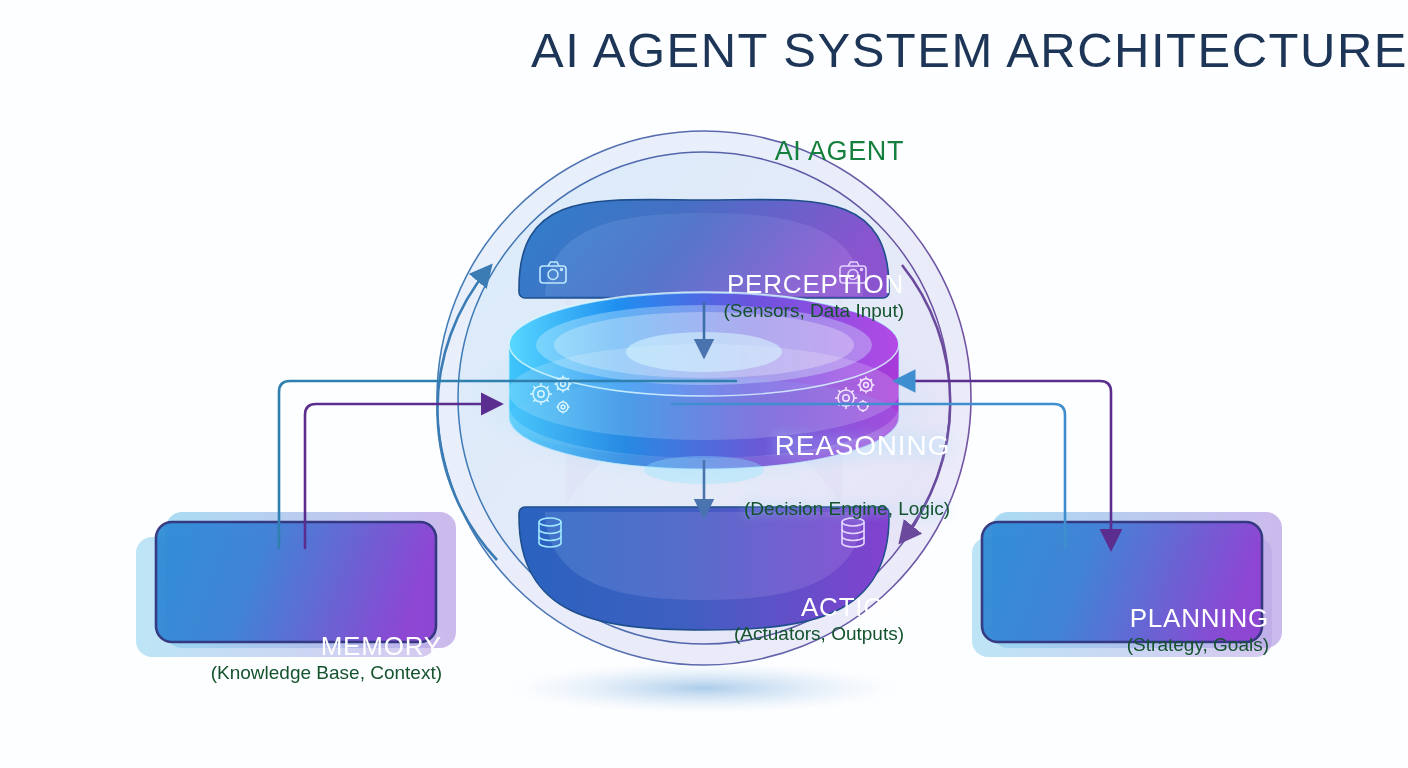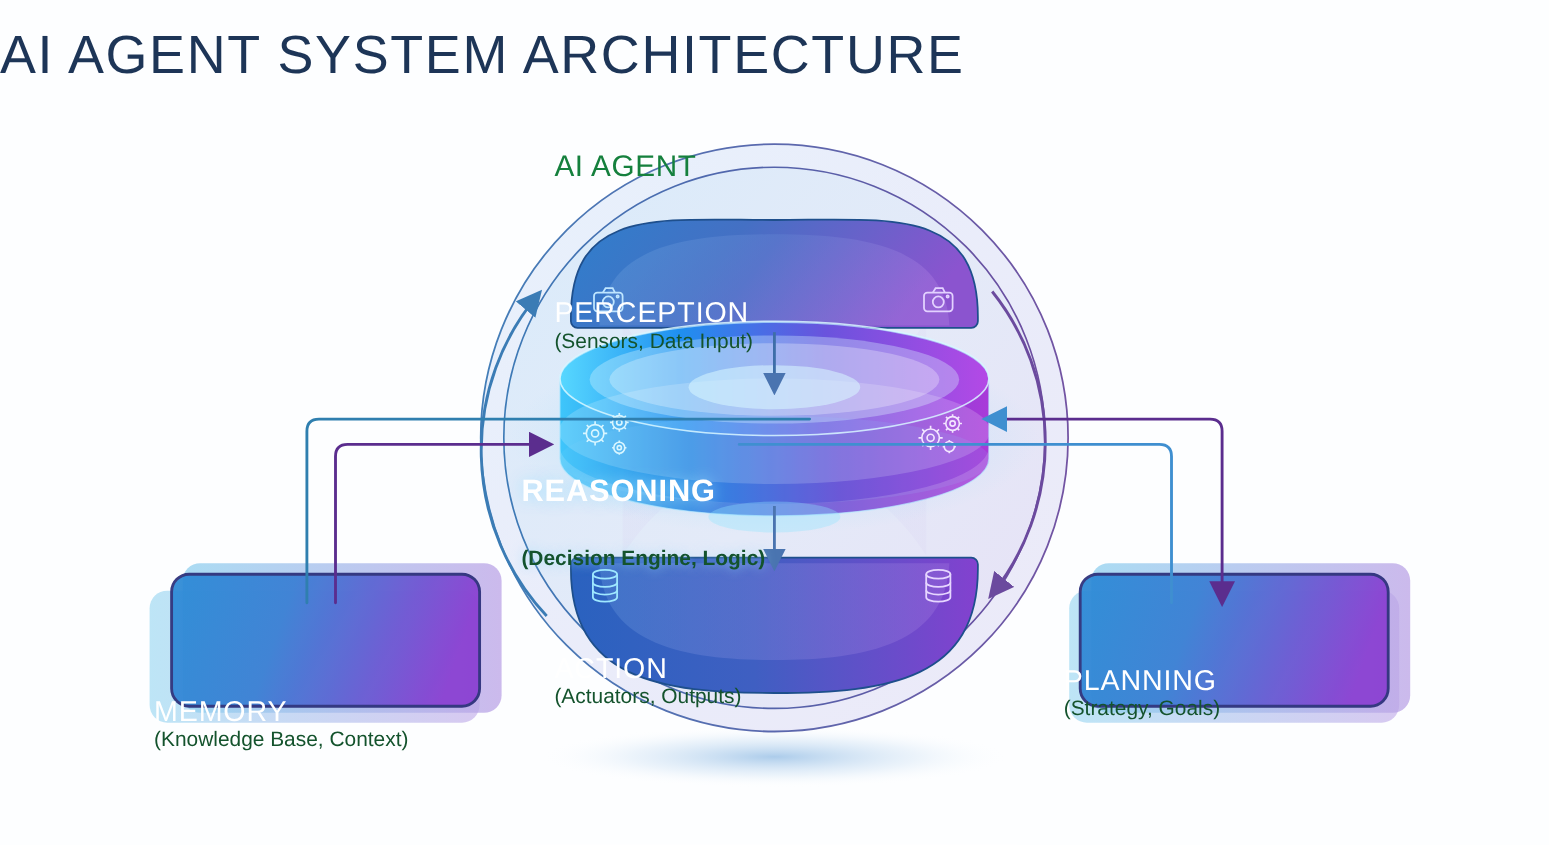--- a/index.html
+++ b/index.html
@@ -23,21 +23,21 @@
   }
   svg.canvas {
     position: absolute;
     left: 0; top: 0;
     width: 1408px;
     height: 768px;
   }
   
   .txt {
     position: absolute;
-    text-align: left;
+    text-align: right;
     white-space: nowrap;
     pointer-events: none;
   }
   #page-title {
     left: 0; top: 22px;
     width: 1408px;
     font-size: 49px;
     letter-spacing: 1.5px;
     font-weight: 400;
     color: #1d3557;
@@ -56,21 +56,21 @@
     color: #ffffff;
     line-height: 1.06;
     margin-top: 47px;
   }
   .node-sub {
     font-size: 19px;
     color: #14532d;
     line-height: 1.25;
   }
   #perception-text { left: 504px; top: 224px; width: 400px; }
-  #reasoning-text  { left: 474px; top: 384px; width: 460px; font-weight: bold; }
+  #reasoning-text  { left: 490px; top: 384px; width: 460px; }
   #action-text     { left: 504px; top: 547px; width: 400px; }
   #memory-text     { left: 140px; top: 586px; width: 302px; }
   #planning-text   { left: 967px; top: 558px; width: 302px; }
 
   #reasoning-text .node-title { font-size: 28px; text-shadow: 0 0 14px rgba(160,225,255,.85); }
   #reasoning-text .node-sub   { font-size: 19px; text-shadow: 0 0 10px rgba(160,225,255,.7); margin-top: 36px; }
 </style>
 </head>
 <body>
 

